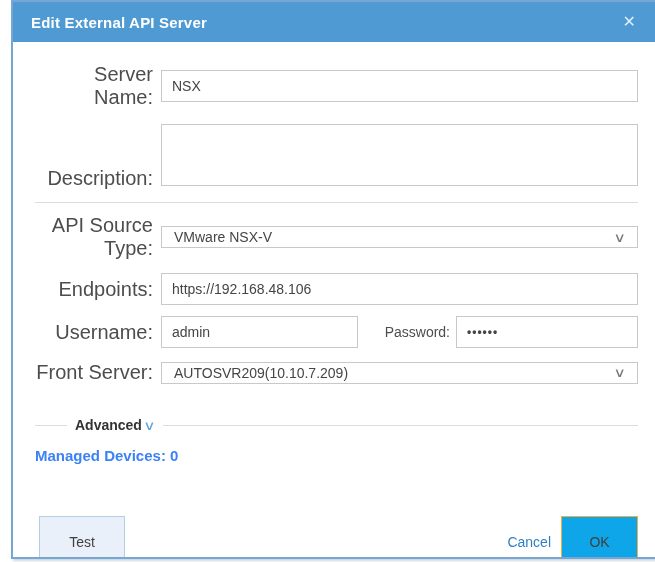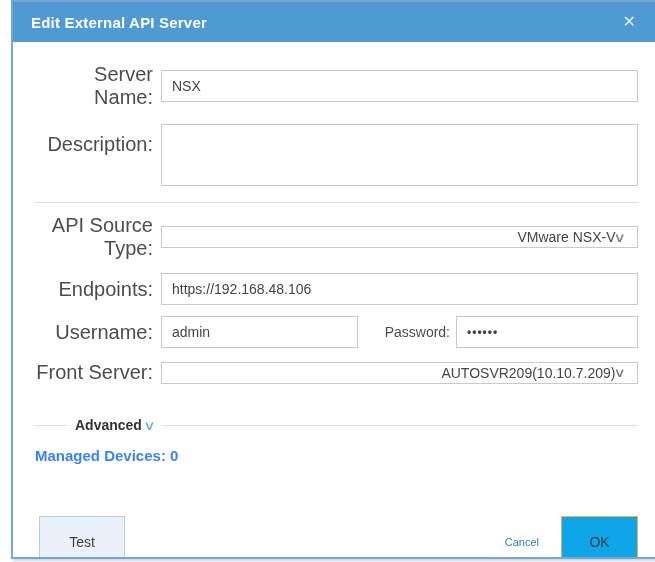--- a/index.html
+++ b/index.html
@@ -39,21 +39,21 @@
     cursor: pointer;
     line-height: 1;
     padding: 2px 4px;
   }
   .dlg-body {
     flex: 1;
     padding: 21px 20px 0 22px;
     overflow: hidden;
   }
   .row { display: flex; align-items: center; }
-  .row.top { align-items: flex-start; }
+  .row.top { align-items: flex-end; }
   .lbl {
     flex: 0 0 126px;
     text-align: right;
     padding-right: 8px;
     color: #4d4d4d;
     font-size: 20px;
   }
   .row.top .lbl { padding-top: 9px; }
   .field { flex: 1; min-width: 0; }
   input.txt, textarea.txt, .select {
@@ -65,21 +65,21 @@
     background: #ffffff;
     outline: none;
   }
   input.txt { height: 32px; padding: 0 10px; }
   input.pwd { font-size: 12px; font-weight: bold; letter-spacing: 1px; }
   textarea.txt { height: 62px; padding: 6px 10px; resize: none; }
   .select {
     height: 22px;
     display: flex;
     align-items: center;
-    justify-content: flex-end;
+    justify-content: space-between;
     padding: 0 12px;
     cursor: pointer;
   }
   .select .chev { color: #777; font-size: 13px; transform: scaleX(1.3); }
   .mb1 { margin-bottom: 15px; }
   .mb2 { margin-bottom: 13px; }
   .mb3 { margin-bottom: 11px; }
   .divider {
     border: none;
     border-top: 1px solid #dcdcdc;
@@ -137,22 +137,22 @@
   }
   .btn-test {
     width: 86px;
     background: #e9f0fa;
     border: 1px solid #b6cde6;
     color: #3f3f3f;
   }
   .spacer { flex: 1; }
   .link-cancel {
     color: #2e7fc4;
-    font-size: 11px;
-    margin-right: 22px;
+    font-size: 14px;
+    margin-right: 10px;
     cursor: pointer;
     text-decoration: none;
   }
   .btn-ok {
     width: 77px;
     background: #0ea5e9;
     border: 1px solid #f3ae41;
     color: #3f3f3f;
   }
 </style>

